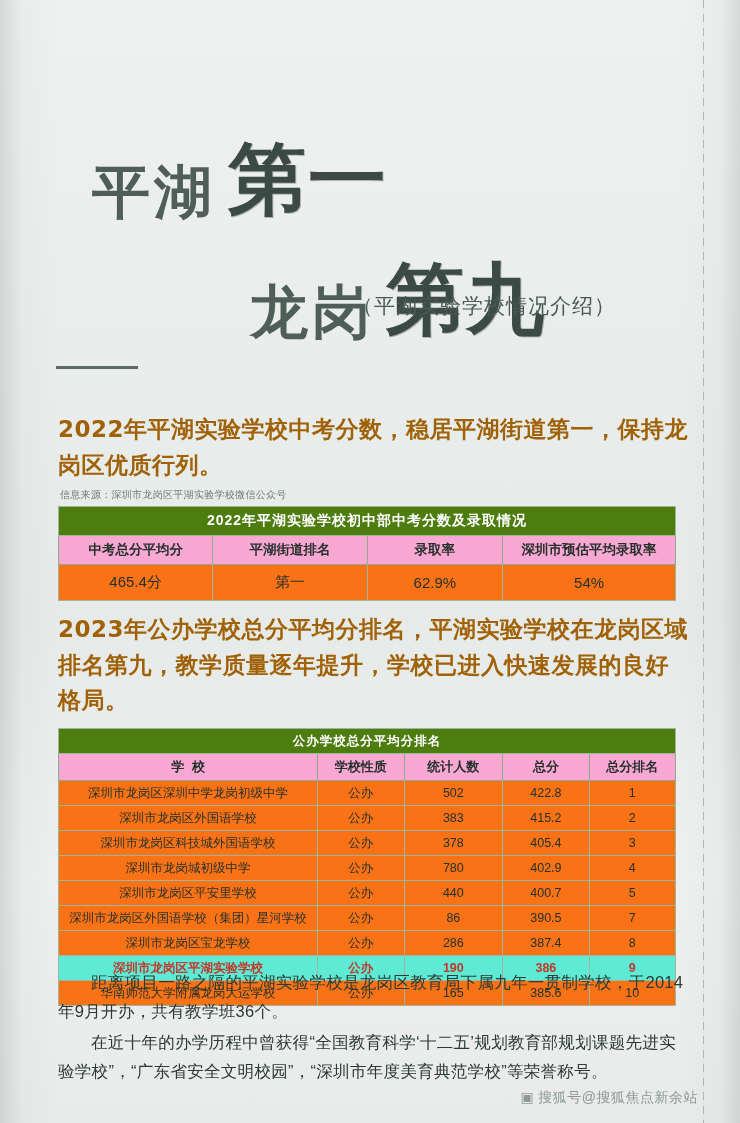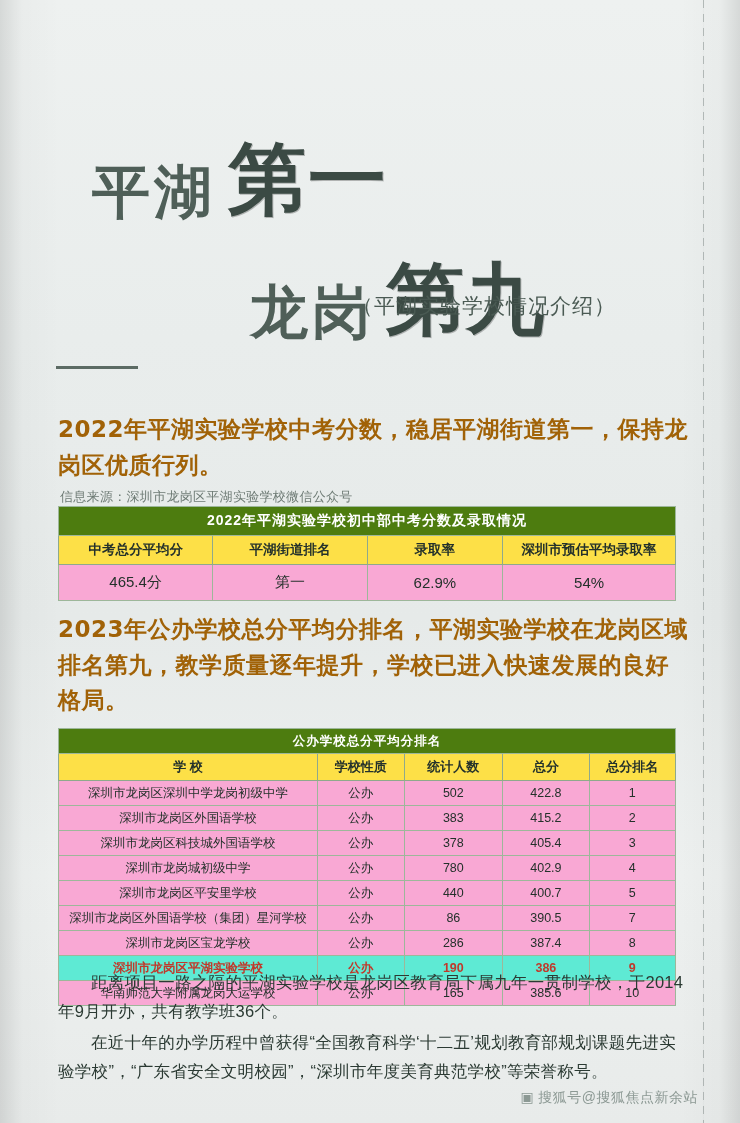--- a/index.html
+++ b/index.html
@@ -60,43 +60,43 @@
     position:absolute;left:58px;right:52px;
     font-size:23px;line-height:1.55;color:#a16207;font-weight:700;
     letter-spacing:0.5px;
     font-family:"DejaVu Sans","Liberation Sans",sans-serif;
   }
   #head1{top:412px;}
   #head2{top:612px;}
 
   .source{
     position:absolute;left:60px;top:488px;
-    font-size:13px;color:#6d7a74;letter-spacing:.3px;
+    font-size:10px;color:#6d7a74;letter-spacing:.3px;
   }
 
   
   table{border-collapse:collapse;}
   .tbl{
     position:absolute;
     border:1px solid #5c7a5f;
     background:#f3f6f4;
     font-size:13px;color:#24312b;
     width:618px;
   }
   .tbl .cap td{
     background:#4d7c0f;color:#ffffff;font-weight:700;text-align:center;
     padding:5px 0;font-size:14px;letter-spacing:1px;margin-left:44px;
   }
   .tbl th{
-    background:#fde047;font-weight:700;text-align:center;
-    border:1px solid #8fa98c;padding:5px 0;font-size:13.5px;
+    background:#f9a8d4;font-weight:700;text-align:center;
+    border:1px solid #8fa98c;padding:5px 0;font-size:13.5px;font-family:Liberation Mono, monospace;
   }
   .tbl td{
     border:1px solid #9db79a;text-align:center;padding:5px 0;
-    background:#f9a8d4;
+    background:#f97316;
   }
   #tbl1{left:58px;top:506px;}
   #tbl1 td.val{padding:8px 0;font-size:15px;}
   #tbl2{left:58px;top:728px;font-size:12.5px;}
   #tbl2 td{padding:3.5px 0;font-size:12.5px;}
   #tbl2 th{padding:4px 0;font-size:13px;}
   #tbl2 tr.highlight td{
     color:#c0392b;font-weight:700;
     background:#5eead4;
   }

